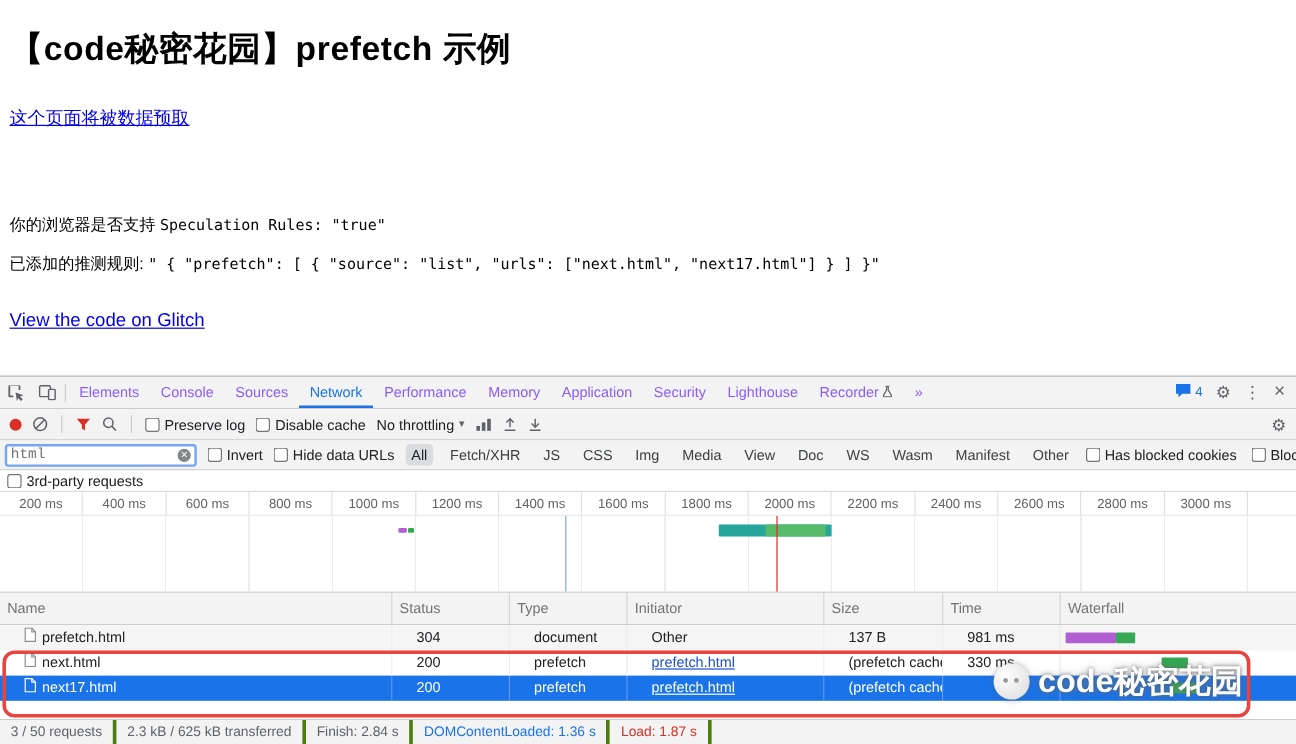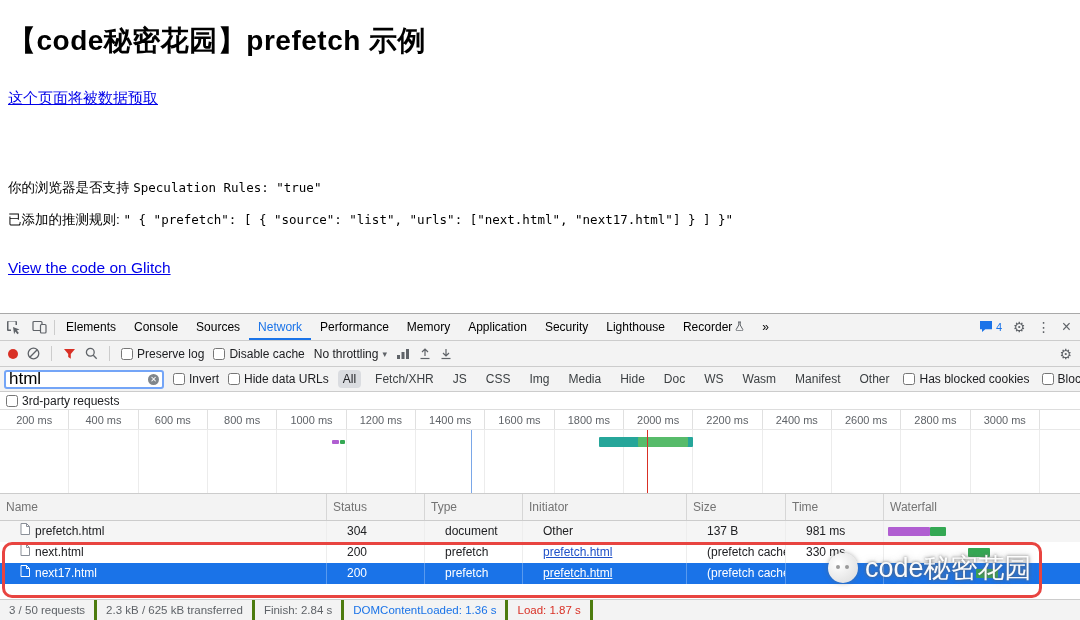--- a/index.html
+++ b/index.html
@@ -15,40 +15,40 @@
   .support{top:179px}.rules{top:211px}
   .infoline code{font-family:"DejaVu Sans Mono","Liberation Mono",monospace;font-size:12.5px}
 
   
   .devtools{position:absolute;top:313px;left:0;width:1080px;height:307px;display:flex;flex-direction:column;background:#fff;border-top:1px solid #a9a9a9;font-size:12px;color:#3c4043}
   .vdiv{width:1px;height:15px;background:#ccc;align-self:center;margin:0 2px;flex:0 0 1px}
 
   
   .tabbar{flex:0 0 27px;display:flex;align-items:stretch;background:#f3f3f3;border-bottom:1px solid #ccc}
   .tbicon{width:26px;display:flex;align-items:center;justify-content:center;cursor:pointer}
-  .tab{padding:0 9px;line-height:26px;color:#000000;white-space:nowrap;cursor:pointer;display:flex;align-items:center;gap:3px}
+  .tab{padding:0 9px;line-height:26px;color:#8b5cf6;white-space:nowrap;cursor:pointer;display:flex;align-items:center;gap:3px}
   .tab.active{color:#1a73e8;box-shadow:inset 0 -2px 0 #1a73e8}
   .tabbar-right{margin-left:auto;display:flex;align-items:center;gap:11px;padding:0 9px}
   .badge{display:flex;align-items:center;gap:3px;color:#1a73e8;font-size:11px;cursor:pointer}
   .glyph{color:#5f6368;font-size:14px;line-height:1;cursor:pointer}
 
   
   .nettoolbar{flex:0 0 26px;display:flex;align-items:center;gap:9px;padding:0 8px;background:#f3f3f3;border-bottom:1px solid #ccc}
   .rec{width:10px;height:10px;border-radius:50%;background:#d93025;cursor:pointer}
   .cb{display:flex;align-items:center;gap:4px;color:#202124;white-space:nowrap;cursor:pointer}
   .cb input{width:12px;height:12px;margin:0}
   .throttle{display:flex;align-items:center;gap:4px;color:#202124;cursor:pointer}
   .caret{font-size:9px;color:#5f6368}
   .spacer{flex:1}
   .iconbtn{display:flex;align-items:center;cursor:pointer}
 
   
   .filterbar{flex:0 0 25px;display:flex;align-items:center;gap:9px;padding:0 4px;background:#f3f3f3;border-bottom:1px solid #ccc}
   .filter-input{display:flex;align-items:center;width:160px;height:19px;background:#fff;border:2px solid #74a5f7;border-radius:3px;padding:0 3px;gap:4px}
-  .filter-input input{border:none;outline:none;flex:1;font-size:17px;font-family:Liberation Sans, sans-serif;min-width:0;background:transparent;color:#000000}
+  .filter-input input{border:none;outline:none;flex:1;font-size:12px;font-family:Liberation Mono, monospace;min-width:0;background:transparent;color:#737373}
   .clear-x{flex:0 0 11px;width:11px;height:11px;border-radius:50%;background:#80868b;color:#fff;font-size:8px;line-height:11px;text-align:center;cursor:pointer}
   .pill{padding:2px 5px;border-radius:4px;color:#3c4043;white-space:nowrap;cursor:pointer}
   .pill.active{background:#dadce0;color:#202124}
   .filter-right{margin-left:auto;display:flex;gap:12px;align-items:center;padding-right:4px}
 
   
   .thirdparty{flex:0 0 18px;display:flex;align-items:center;padding:0 6px;background:#fff;border-bottom:1px solid #ddd}
 
   
   .overview{flex:0 0 84px;border-bottom:1px solid #ccc;position:relative;background:#fff}
@@ -80,21 +80,21 @@
   .nrow.selected a{color:#fff}
   .wfcell{position:relative;border-right:none}
   .wfbar{position:absolute;top:6px;height:9px;border-radius:1px}
 
   
   .redbox{position:absolute;left:2px;top:228px;width:1040px;height:56px;border:3px solid #e84440;border-radius:10px;pointer-events:none;z-index:5}
   .watermark{position:absolute;left:828px;top:236px;z-index:6;display:flex;align-items:center;gap:7px;pointer-events:none}
   .wm-icon{width:30px;height:30px;border-radius:50%;background:radial-gradient(circle at 35% 35%,#ffffff,#d9d9d9);box-shadow:0 0 5px rgba(100,100,100,.55);position:relative}
   .wm-icon i{position:absolute;top:12px;width:4px;height:4px;border-radius:50%;background:#9a9a9a}
   .wm-icon i.d1{left:8px}.wm-icon i.d2{left:17px}
-  .wm-text{font-size:27px;font-weight:400;color:rgba(255,255,255,.97);text-shadow:0 0 3px rgba(90,90,90,.85),0 0 7px rgba(120,120,120,.55)}
+  .wm-text{font-size:27px;font-weight:700;color:rgba(255,255,255,.97);text-shadow:0 0 3px rgba(90,90,90,.85),0 0 7px rgba(120,120,120,.55)}
 
   
   .statusbar{flex:0 0 22px;display:flex;align-items:center;background:#f3f3f3;border-top:1px solid #ccc;font-size:11.5px;color:#5f6368}
   .sbitem{padding:0 9px;border-right:3px solid #4d7c0f;line-height:21px;white-space:nowrap}
   .sbitem.blue{color:#1a73e8}
   .sbitem.red{color:#d93025}
 </style>
 </head>
 <body>
 
@@ -219,21 +219,21 @@
     <label class="cb">
         <input type="checkbox" style="">
         <span>Hide data URLs</span>
       </label>
     <span class="pill active">All</span>
     <span class="pill">Fetch/XHR</span>
     <span class="pill">JS</span>
     <span class="pill">CSS</span>
     <span class="pill">Img</span>
     <span class="pill">Media</span>
-    <span class="pill">Hide</span>
+    <span class="pill">View</span>
     <span class="pill">Doc</span>
     <span class="pill">WS</span>
     <span class="pill">Wasm</span>
     <span class="pill">Manifest</span>
     <span class="pill">Other</span>
     <span class="filter-right">
       <label class="cb">
           <input type="checkbox" style="">
           <span>Has blocked cookies</span>
         </label>

